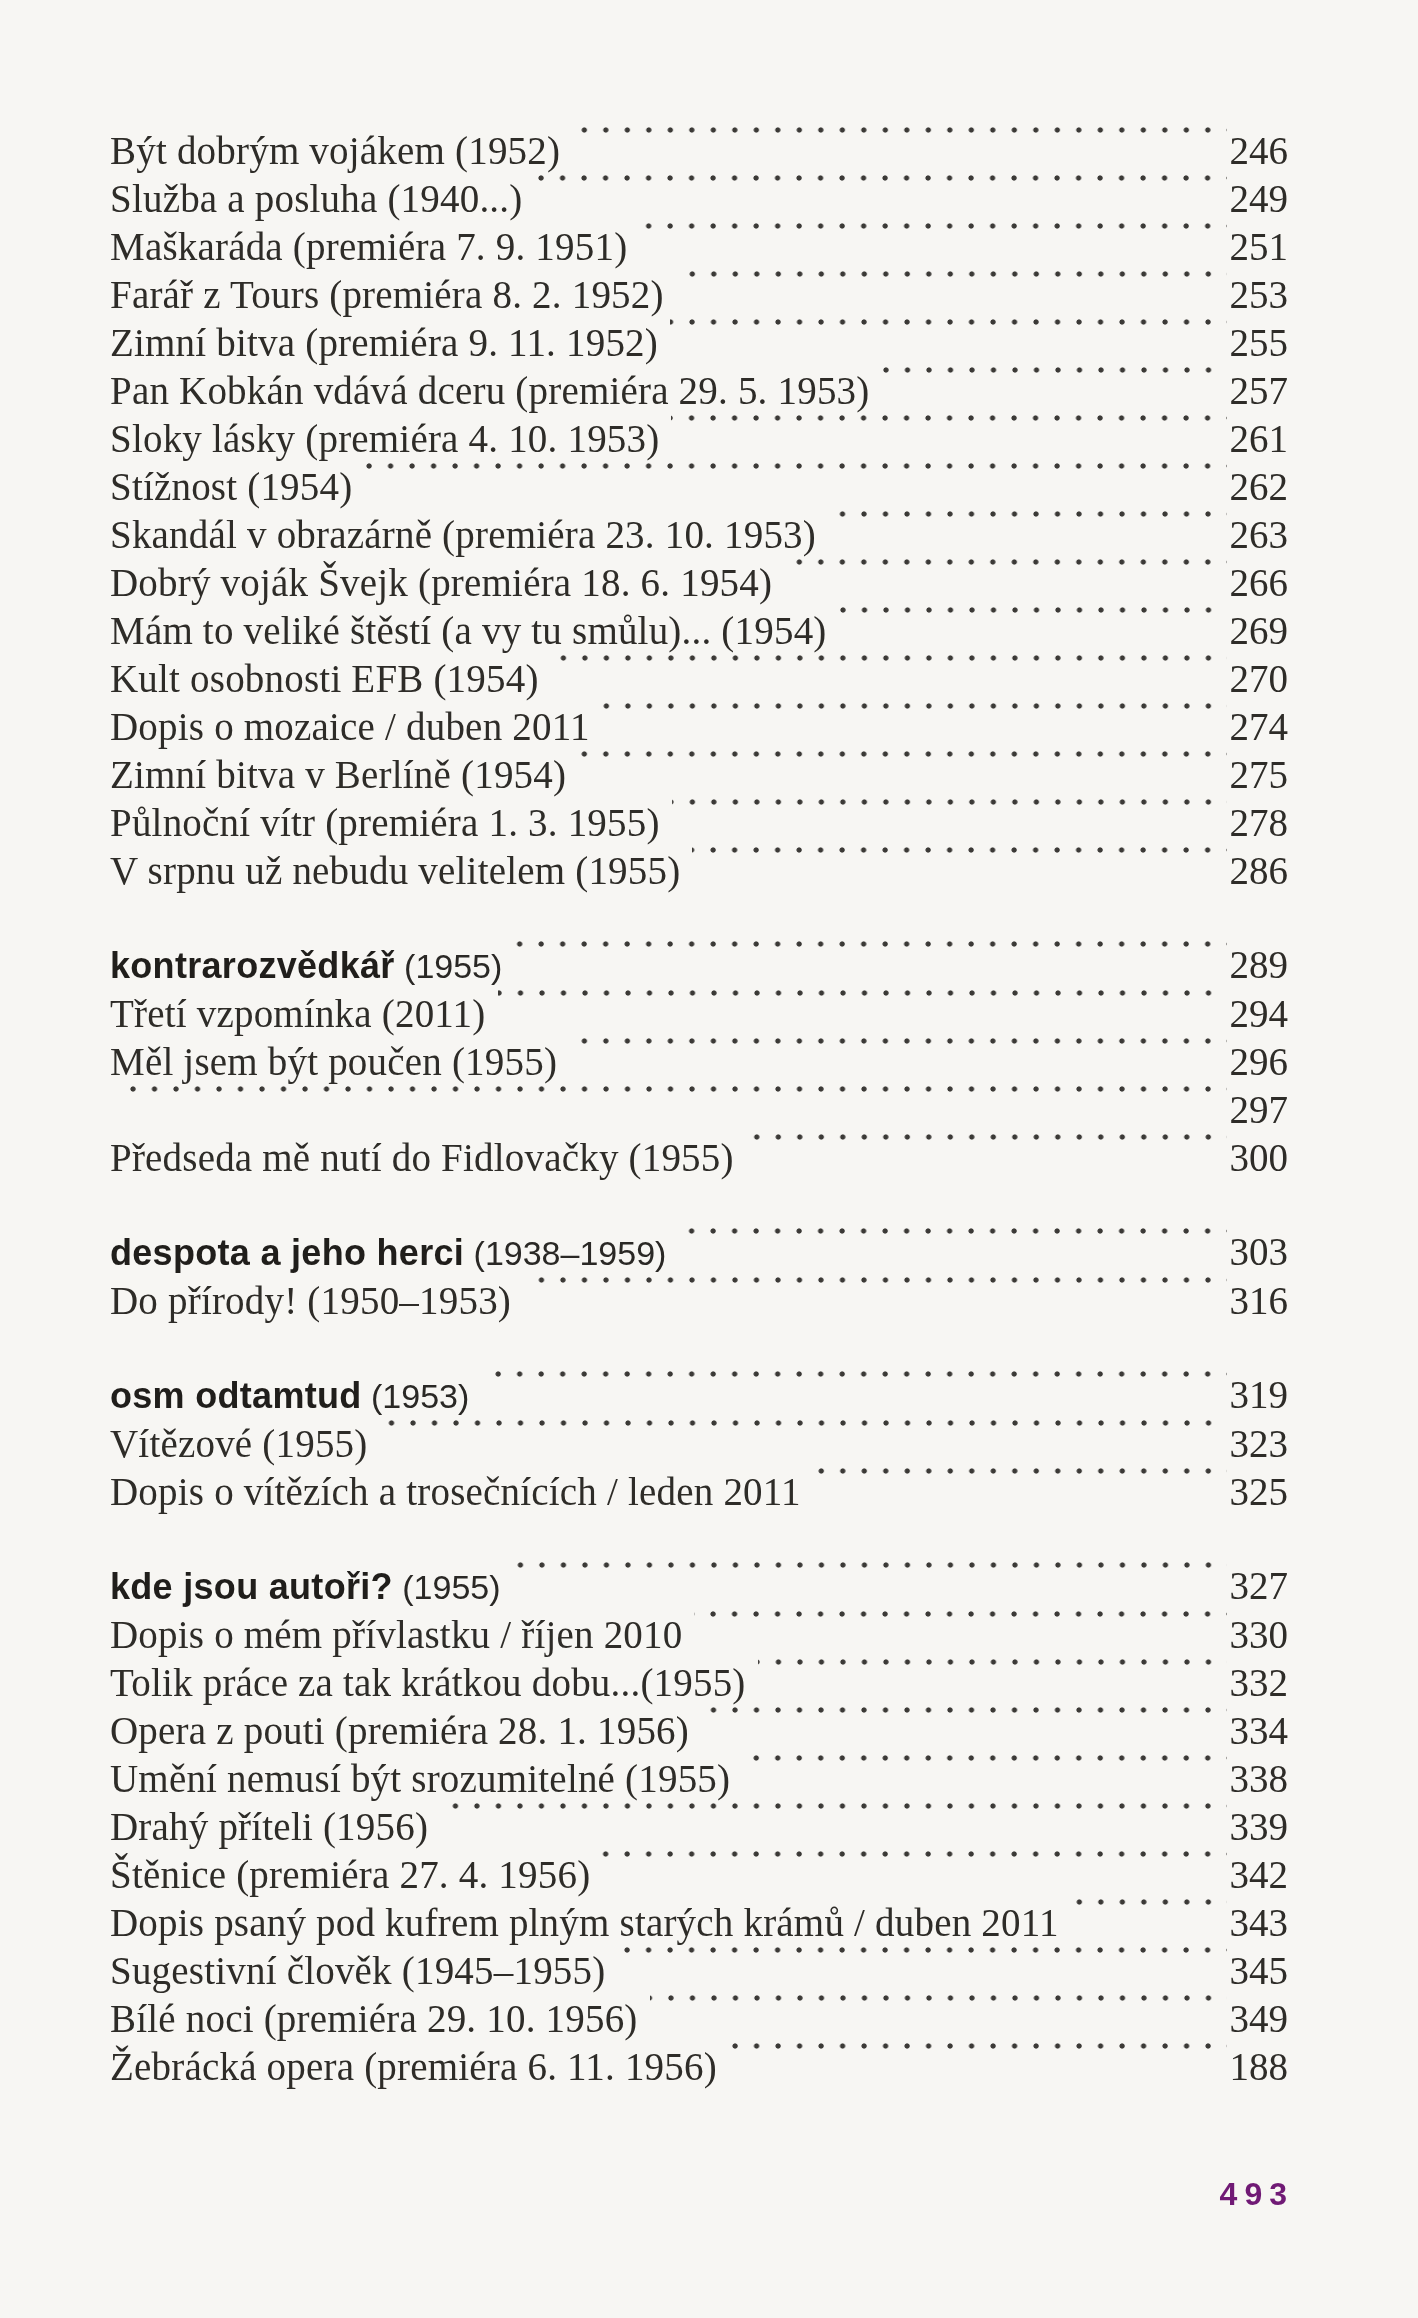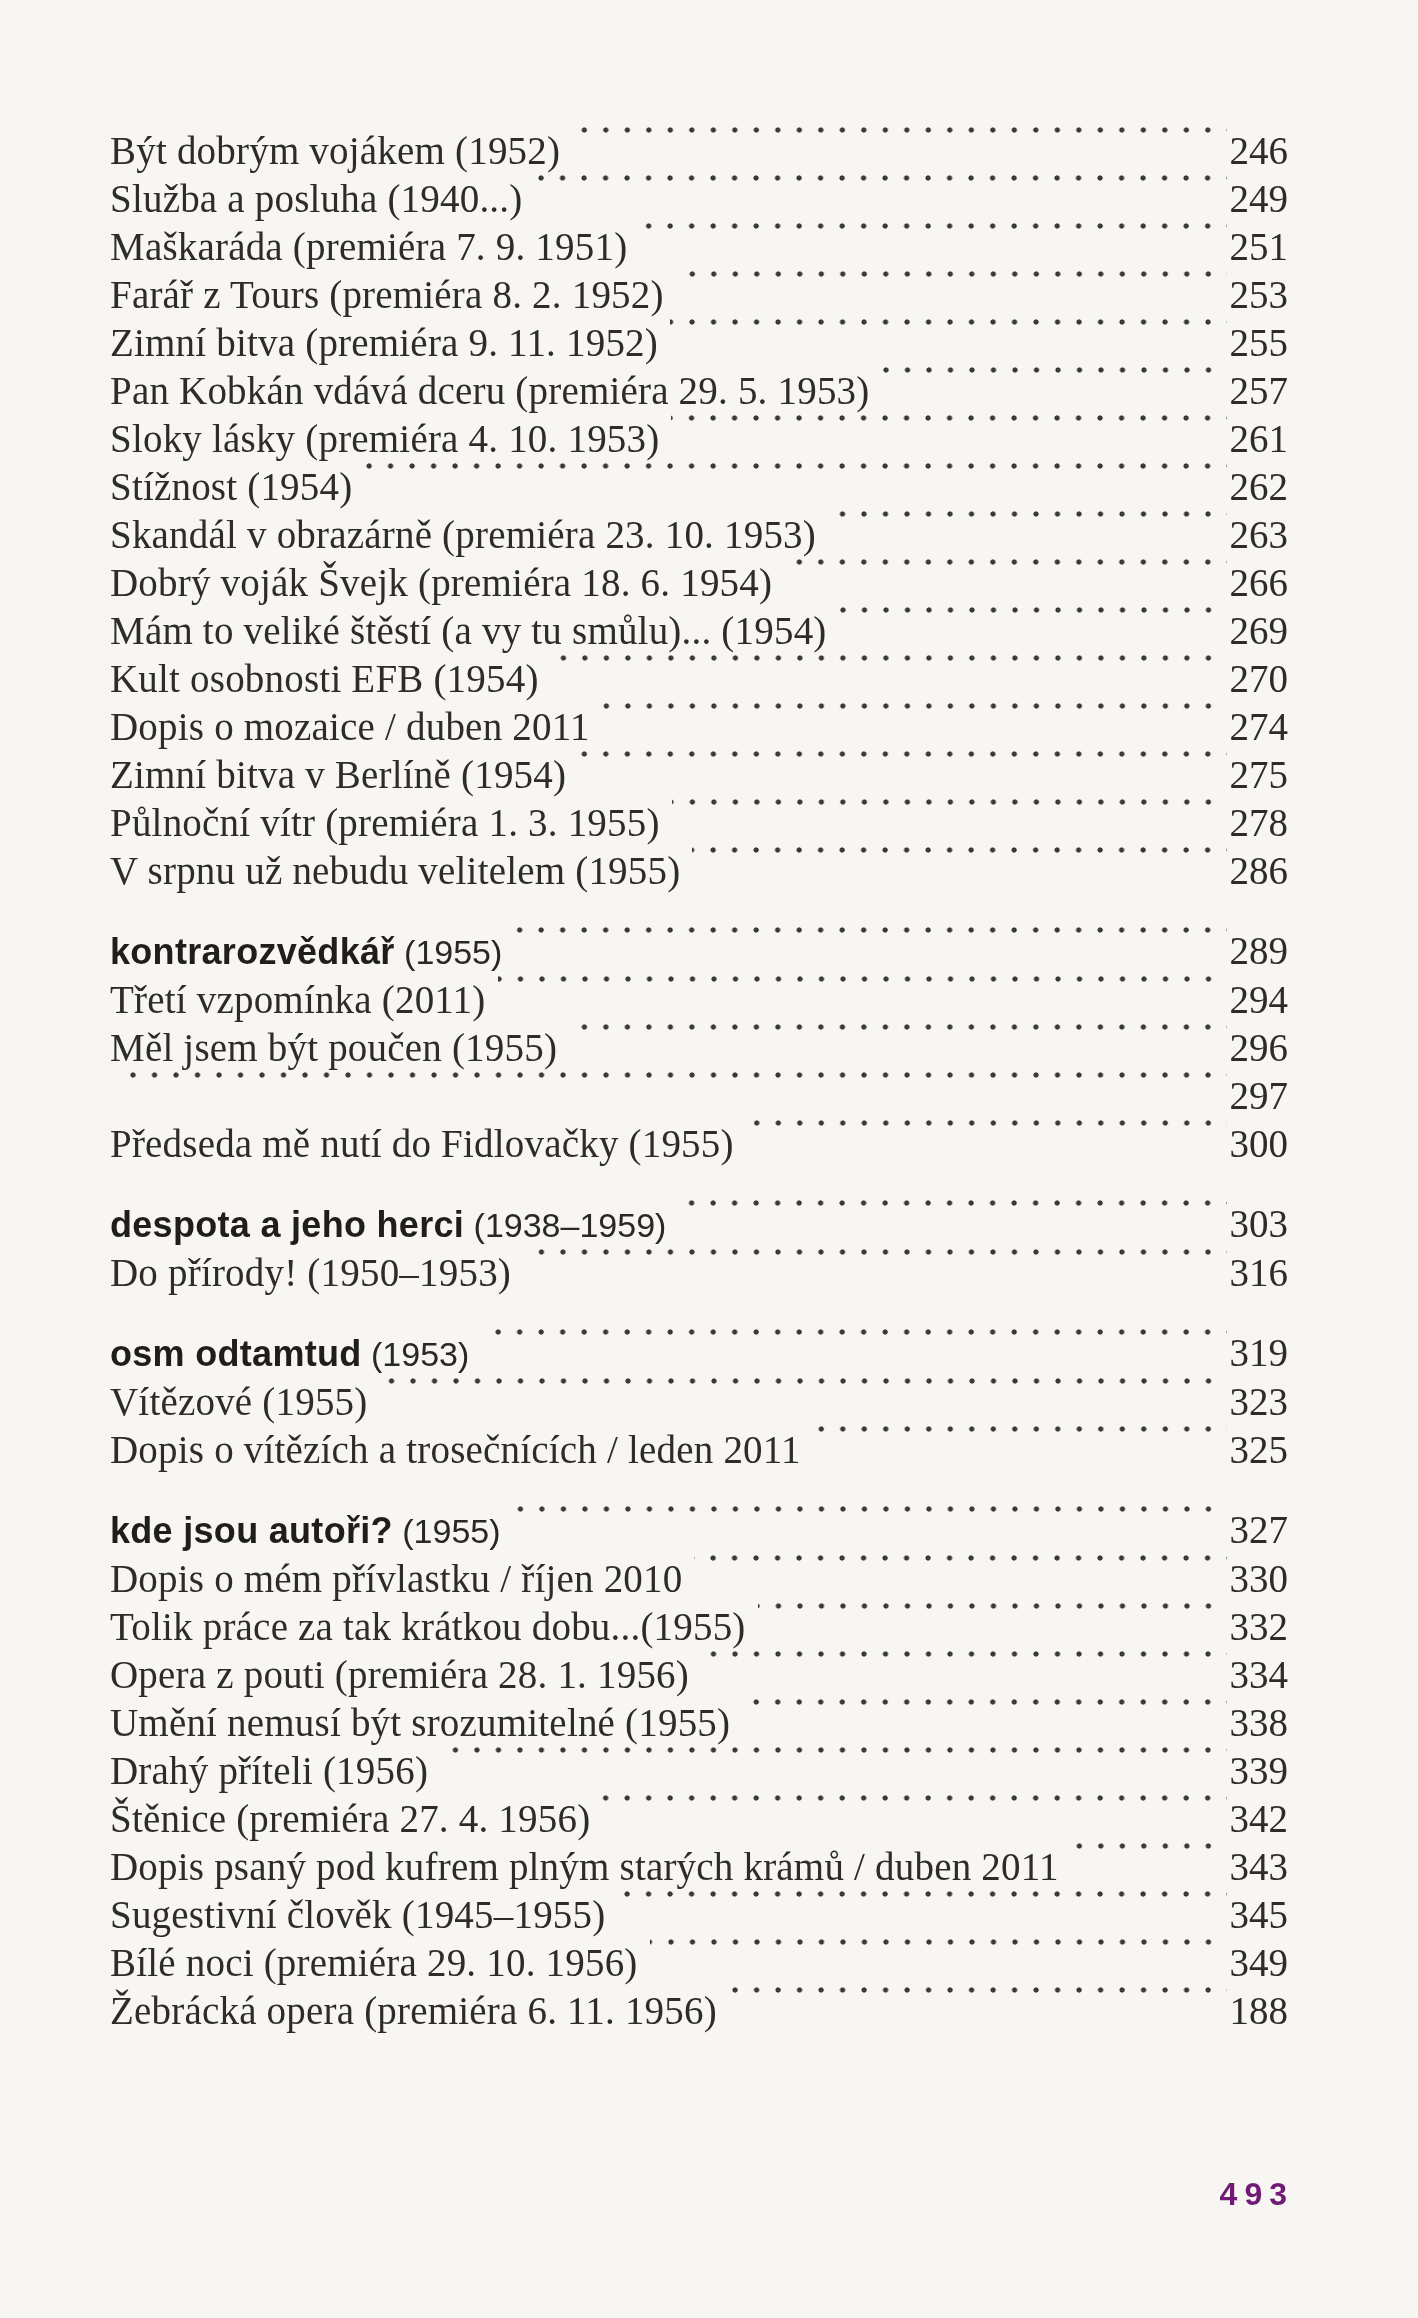--- a/index.html
+++ b/index.html
@@ -15,21 +15,21 @@
     color: #2e2c28;
     overflow: hidden;
   }
   .toc {
     position: absolute;
     left: 110px;
     top: 127px;
     width: 1178px;
   }
   .group { margin-top: 0; }
-  .group + .group { margin-top: 32px; }
+  .group + .group { margin-top: 46px; }
   .row {
     display: flex;
     align-items: flex-start;
     line-height: 48px;
     font-size: 39px;
     white-space: nowrap;
   }
   .title { flex: 0 0 auto; }
   .t-main { letter-spacing: 0.2px; }
   .section .t-main {

